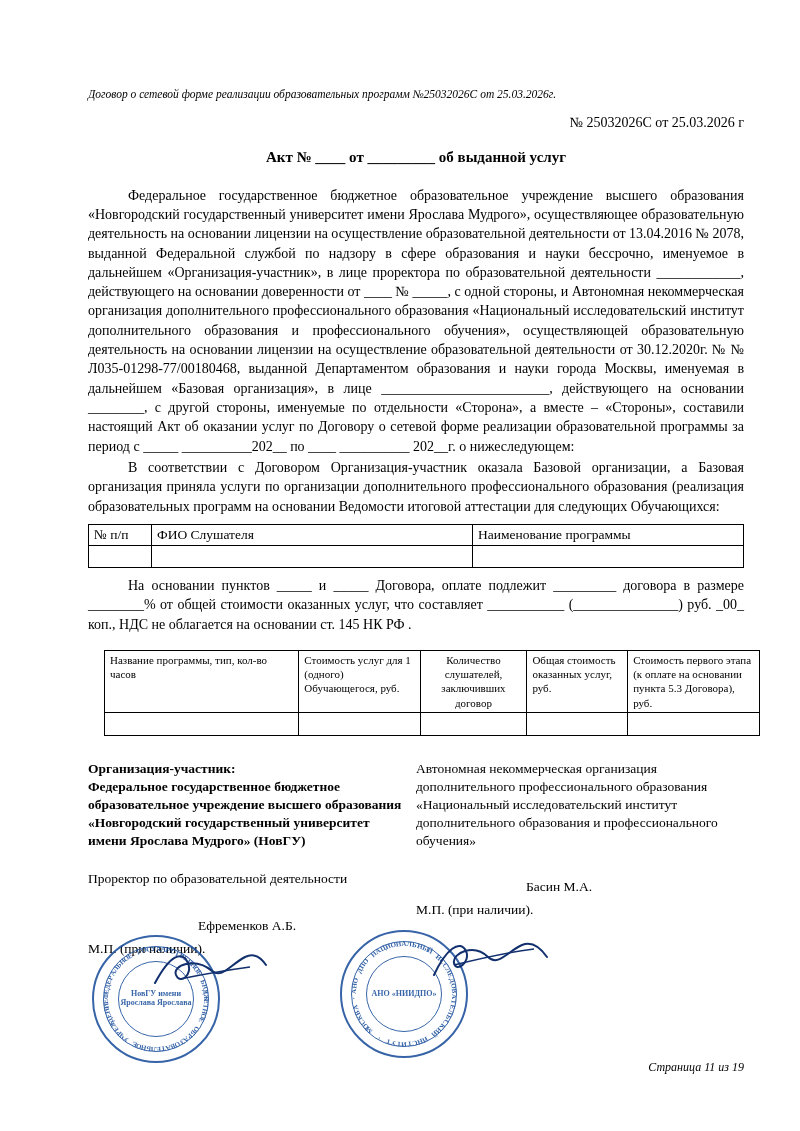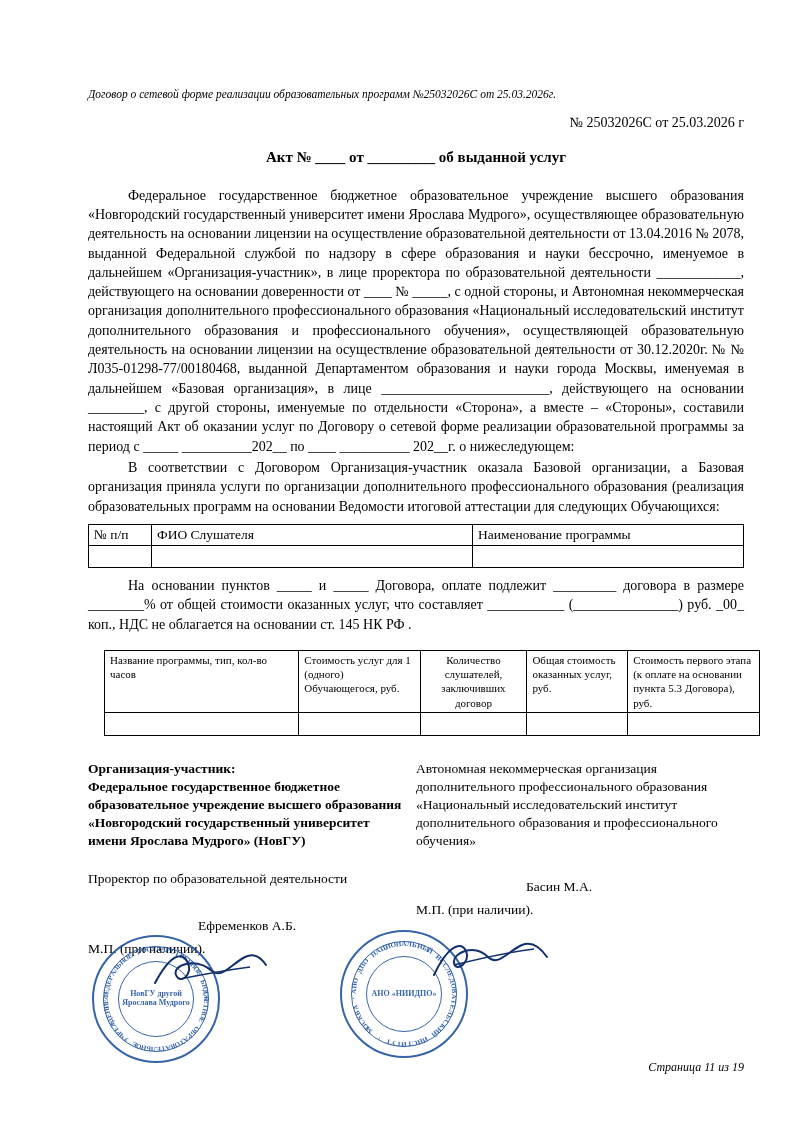--- a/index.html
+++ b/index.html
@@ -263,21 +263,21 @@
         <div class="sign-row">
           <div class="sign-name">Басин М.А.</div>
         </div>
         <div class="mp-line">М.П. (при наличии).</div>
       </div>
     </div>
 
   </div>
 
   <div class="stamp" id="stamp-left">
-    <div class="stamp-inner">НовГУ другой Ярослава Мудрого</div>
+    <div class="stamp-inner">НовГУ имени Ярослава Ярослава</div>
   <div class="stamp-ring-text">
         <span style="font-size: 7px; transform: rotate(-90deg) translate(0px, -54px);">Ф</span>
         <span style="font-size: 7px; transform: rotate(-84.375deg) translate(0px, -54px);">Е</span>
         <span style="font-size: 7px; transform: rotate(-78.75deg) translate(0px, -54px);">Д</span>
         <span style="font-size: 7px; transform: rotate(-73.125deg) translate(0px, -54px);">Е</span>
         <span style="font-size: 7px; transform: rotate(-67.5deg) translate(0px, -54px);">Р</span>
         <span style="font-size: 7px; transform: rotate(-61.875deg) translate(0px, -54px);">А</span>
         <span style="font-size: 7px; transform: rotate(-56.25deg) translate(0px, -54px);">Л</span>
         <span style="font-size: 7px; transform: rotate(-50.625deg) translate(0px, -54px);">Ь</span>
         <span style="font-size: 7px; transform: rotate(-45deg) translate(0px, -54px);">Н</span>

